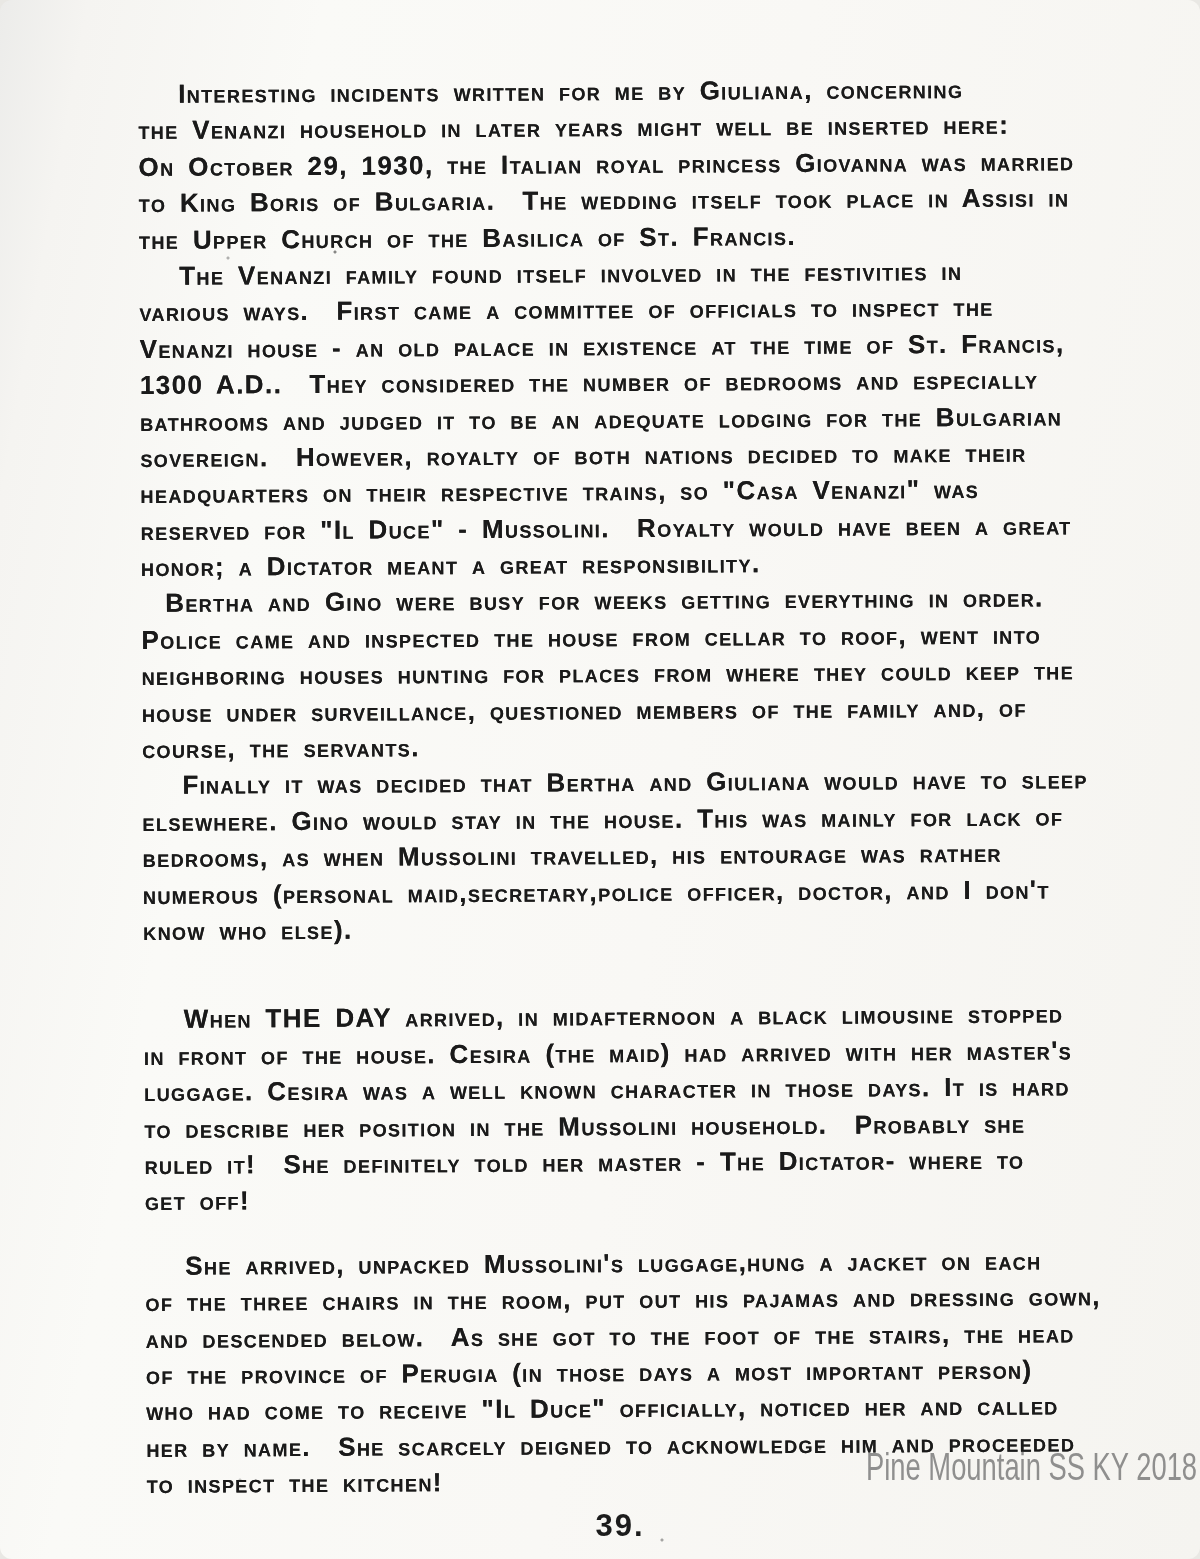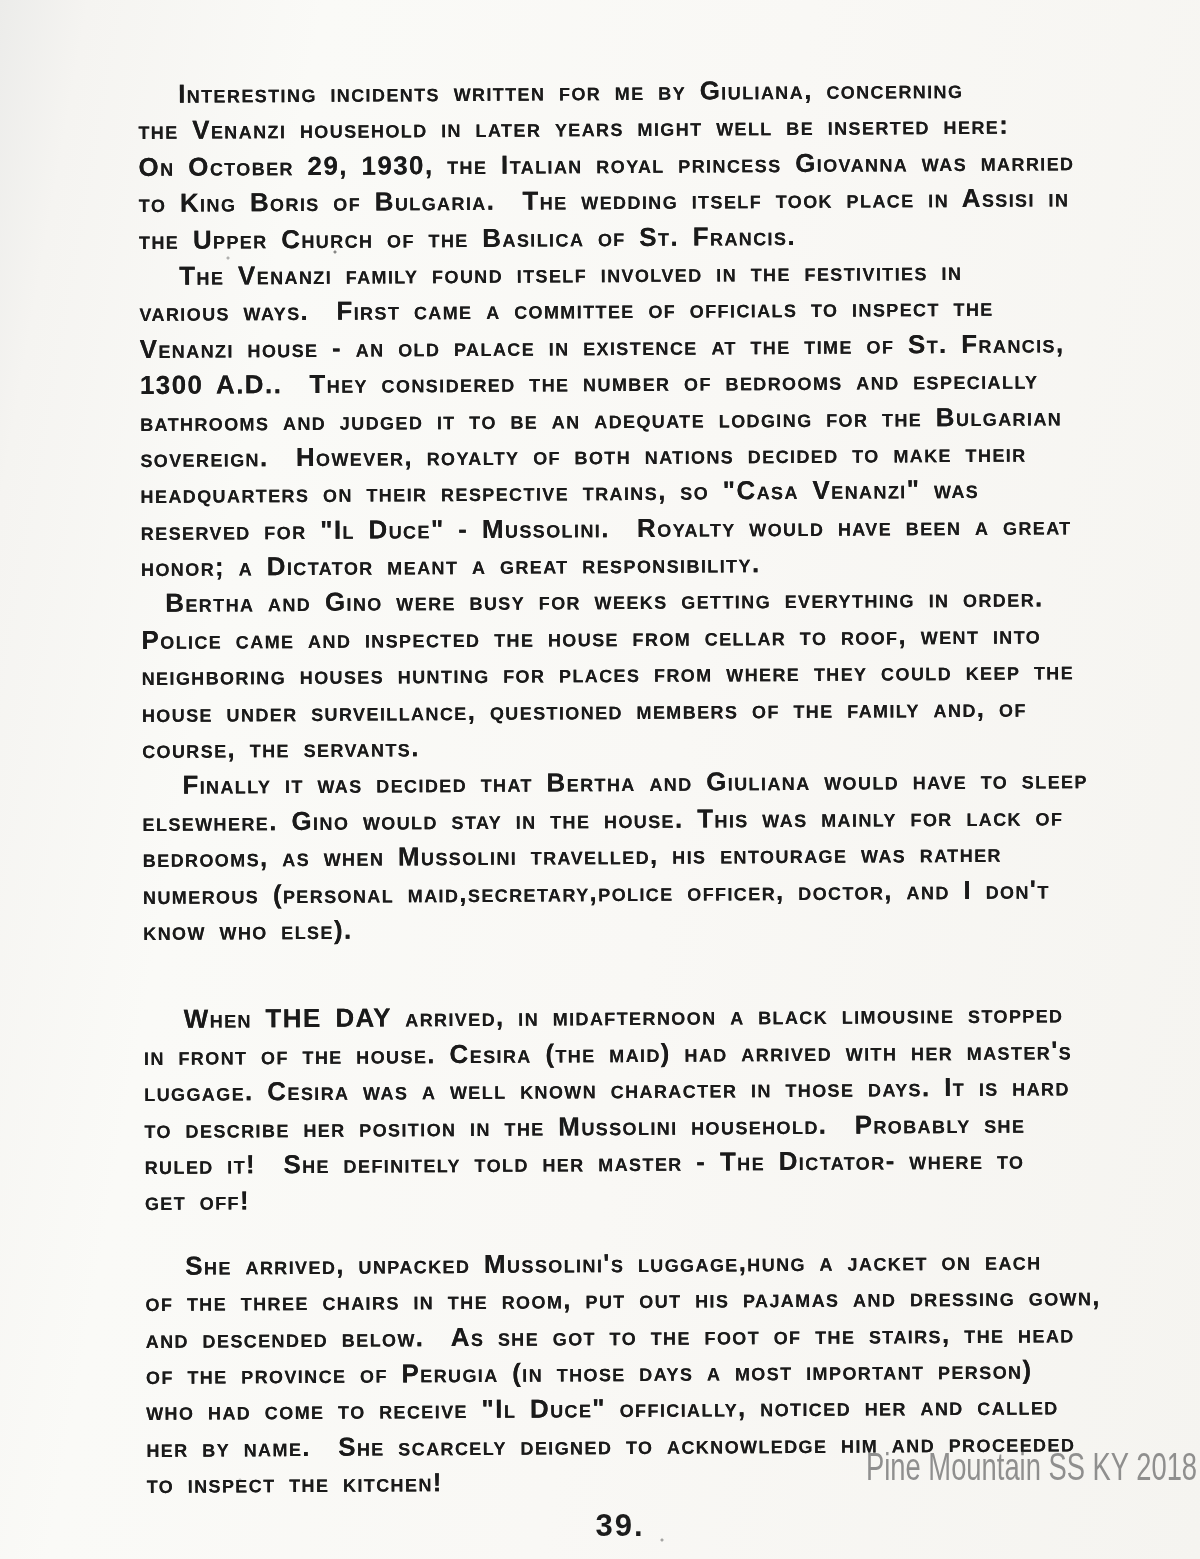--- a/index.html
+++ b/index.html
@@ -16,20 +16,21 @@
     height: 1559px;
     background:
       linear-gradient(100deg,
         #ececea 0%,
         #f5f4f1 6%,
         #fafaf7 22%,
         #f9f8f5 55%,
         #f5f4f0 100%);
     font-family: "Liberation Sans", sans-serif;
     color: #171717;
+    border-radius: 12px;
   }
   
   .page::before {
     content: "";
     position: absolute;
     left: 0; top: 0; width: 100%; height: 100%;
     background:
       radial-gradient(circle 2px at 335px 252px, rgba(40,40,40,.55) 0 1px, transparent 2px),
       radial-gradient(circle 2px at 228px 258px, rgba(40,40,40,.35) 0 1px, transparent 2px),
       radial-gradient(circle 2px at 367px 820px, rgba(40,40,40,.30) 0 1px, transparent 2px),

